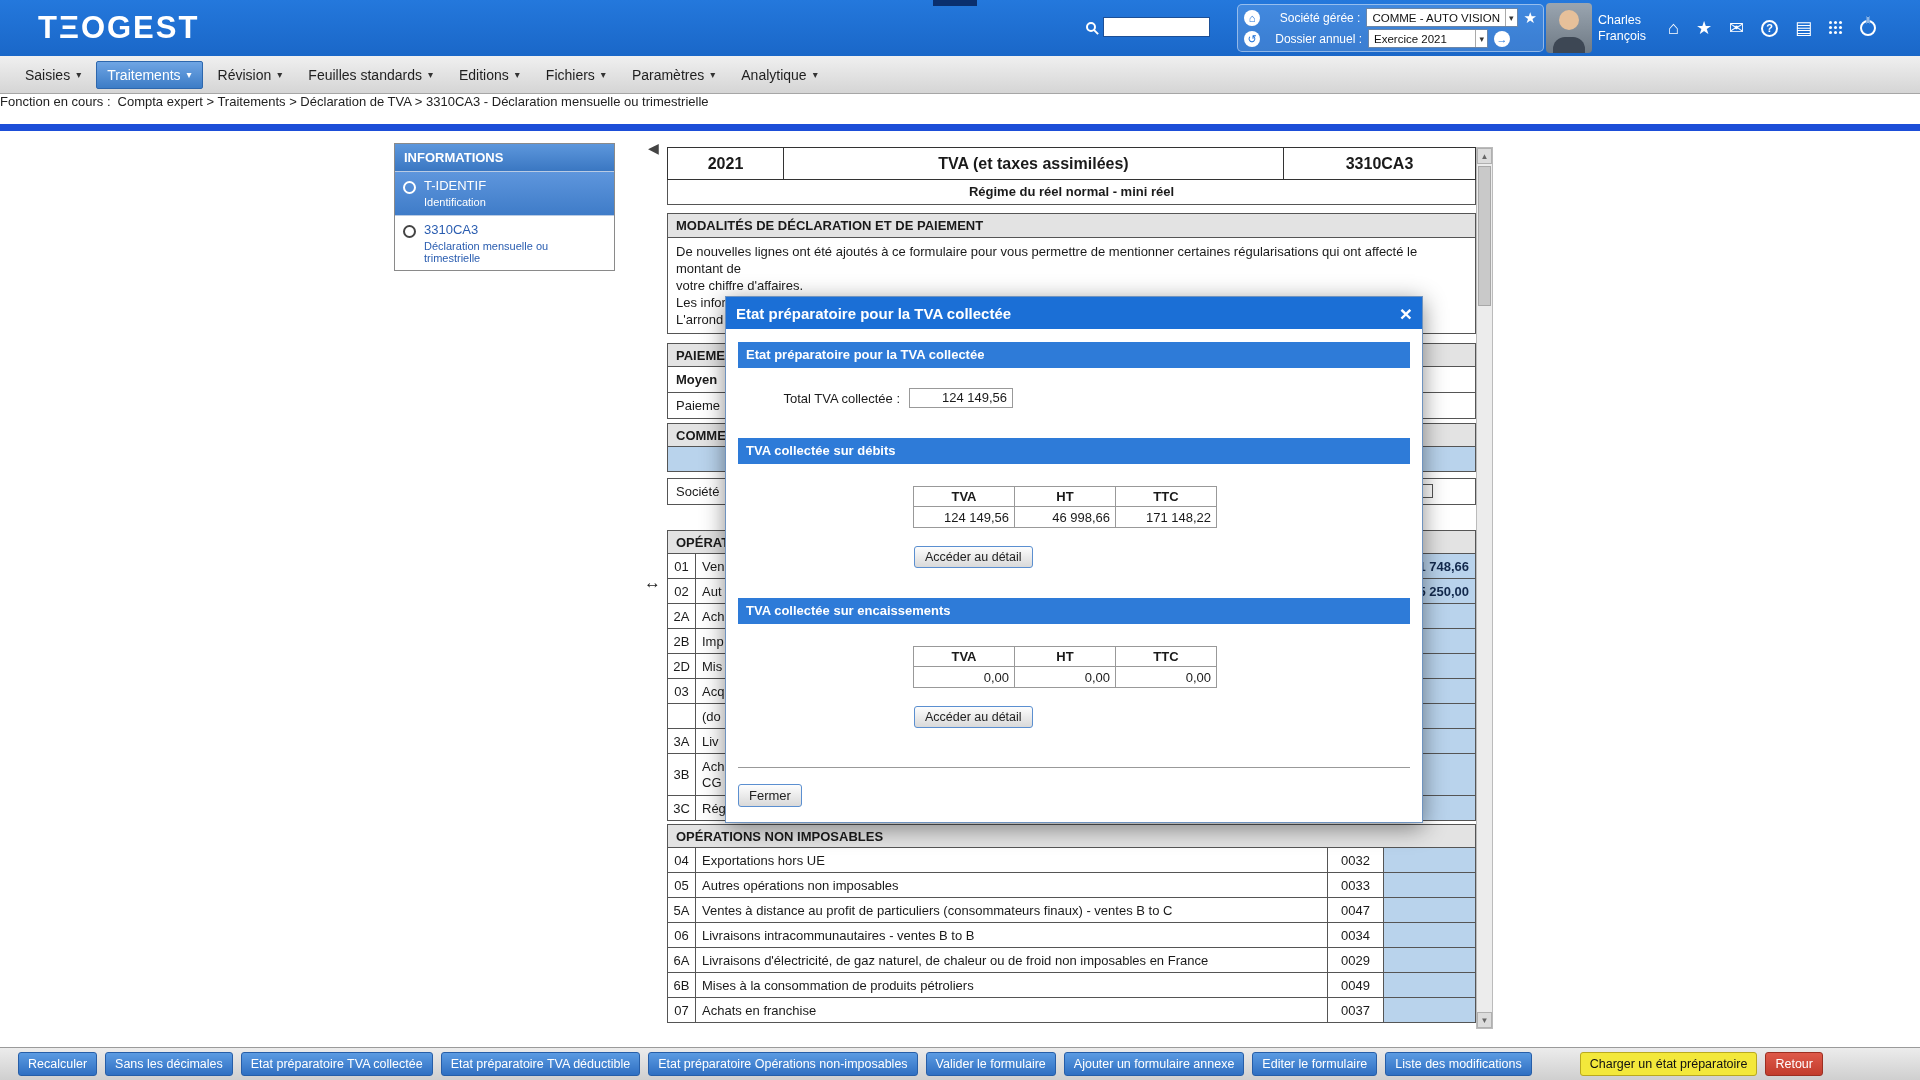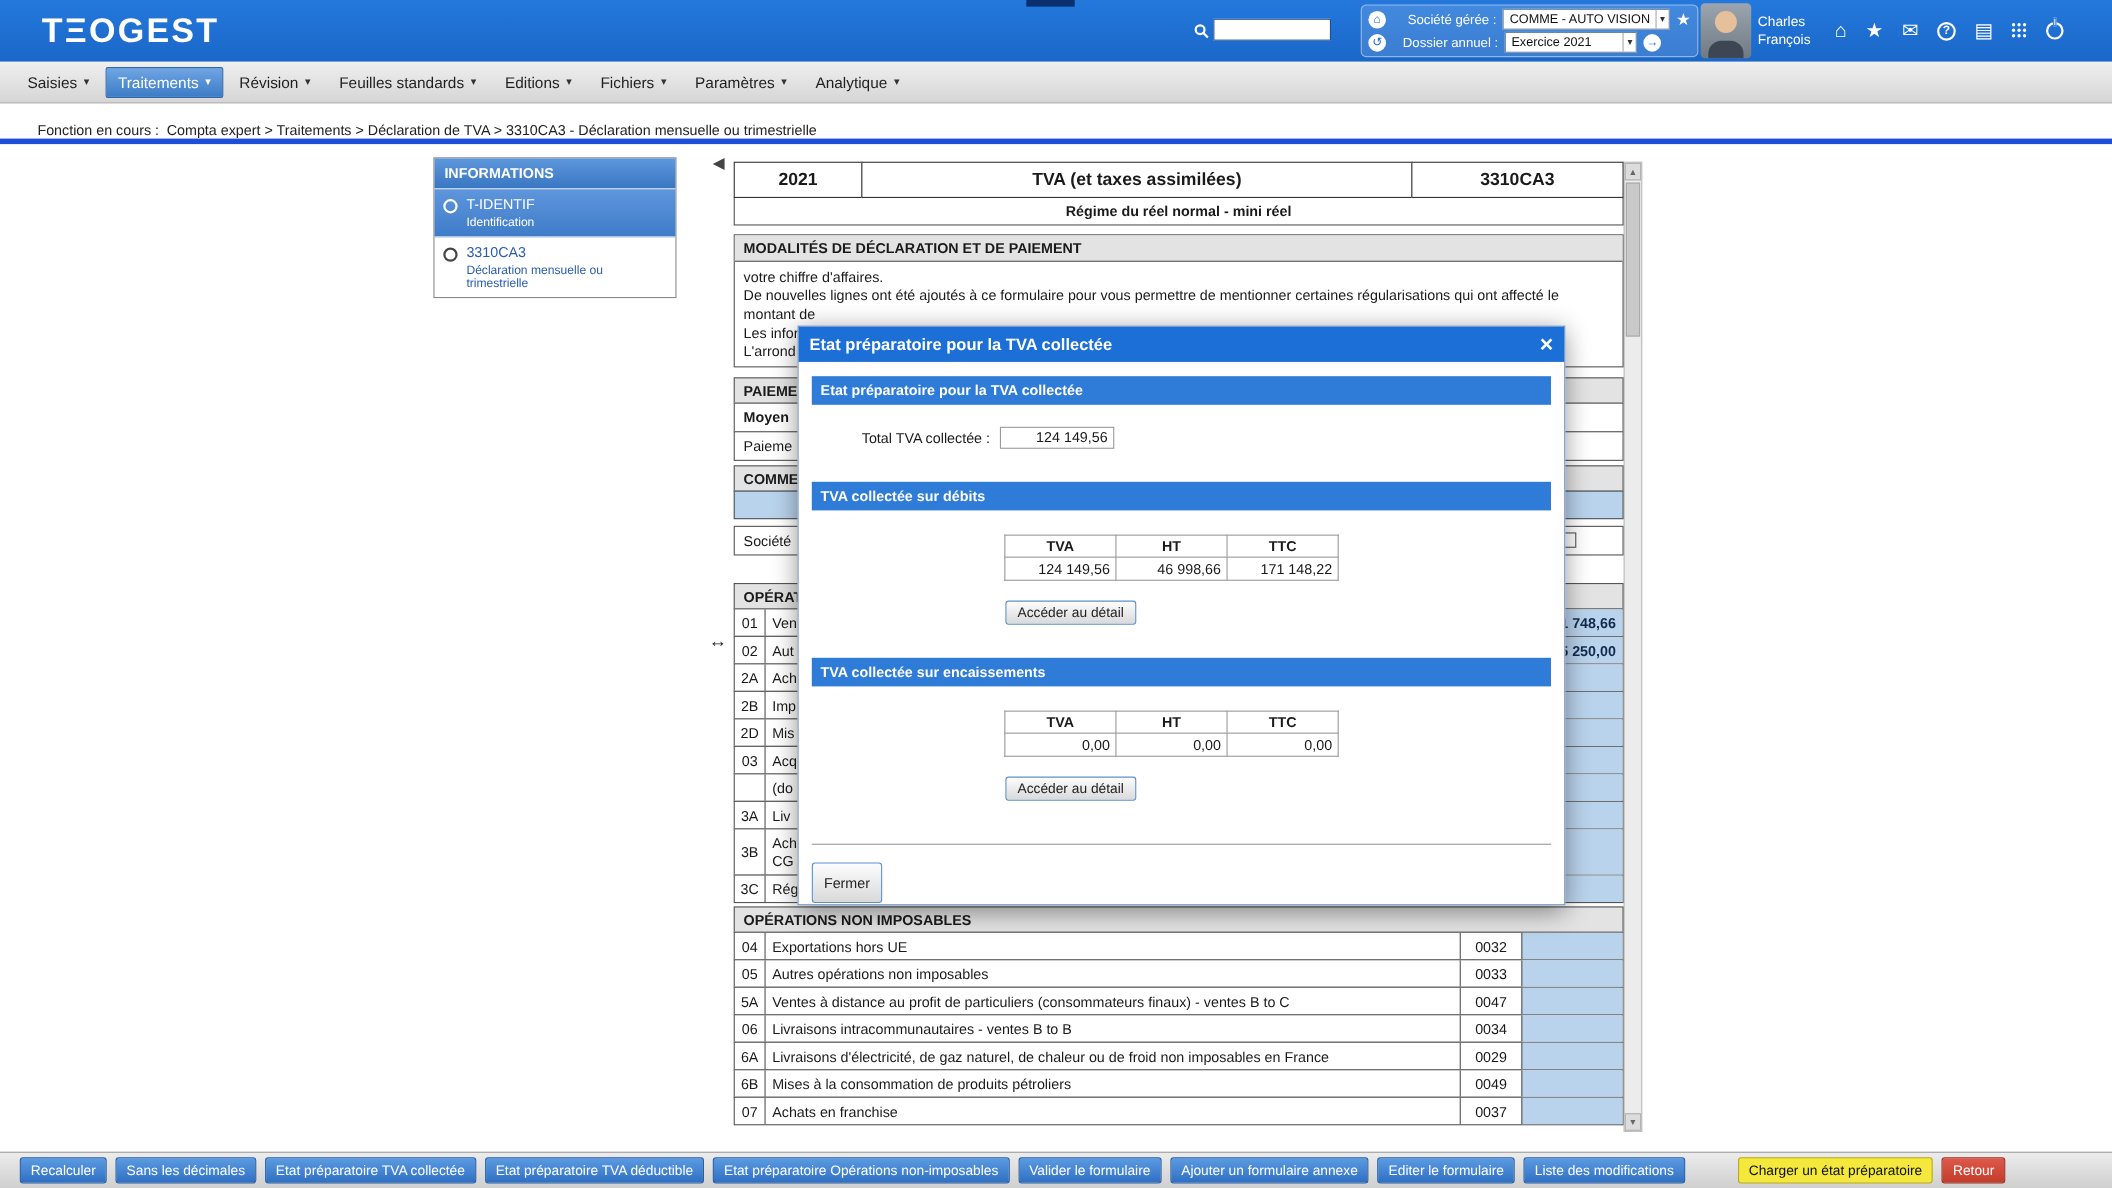--- a/index.html
+++ b/index.html
@@ -55,22 +55,22 @@
   .menubar{position:absolute;top:56px;left:0;right:0;height:38px;
     background:linear-gradient(#f0f0f0,#d5d5d5);border-bottom:1px solid #a6a6a6;
     display:flex;align-items:center;padding-left:14px;gap:4px;z-index:15}
   .menu-item{display:flex;align-items:center;gap:6px;padding:5px 10px;font-size:14px;color:#1f1f1f;
     border-radius:2px;cursor:pointer;border:1px solid transparent;white-space:nowrap}
   .menu-item .caret{font-size:10px;color:#333}
   .menu-item.active{background:linear-gradient(#6fa5e4,#3c7cc6);color:#fff;border-color:#2d67ad}
   .menu-item.active .caret{color:#fff}
 
   
-  .breadcrumb{position:absolute;top:94px;left:0;right:0;height:37px;border-bottom:5px solid #1d4ed8;
-    display:flex;align-items:flex-end;padding-left:34px;font-size:13px;color:#222;gap:7px;background:#fff}
+  .breadcrumb{position:absolute;top:94px;left:0;right:0;height:37px;border-bottom:7px solid #1d4ed8;
+    display:flex;align-items:flex-start;padding-left:0;font-size:13px;color:#222;gap:7px;background:#fff}
 
   
   .info-panel{position:absolute;left:394px;top:143px;width:221px;border:1px solid #8a8a8a;background:#fff}
   .info-title{height:27px;line-height:27px;padding-left:9px;background:linear-gradient(#5d97dc,#3a77c2);
     color:#fff;font-weight:bold;font-size:13px}
   .info-item{display:flex;align-items:flex-start;gap:8px;padding:6px 8px;min-height:44px;
     cursor:pointer;border-top:1px solid #b9cbe4}
   .info-item .radio{width:13px;height:13px;border:2px solid #444;border-radius:50%;background:#fff;
     margin-top:3px;flex:none}
   .info-item.selected{background:linear-gradient(#5e96dd,#3f7cc8);color:#fff}
@@ -138,21 +138,21 @@
   .total-box{width:104px;height:20px;line-height:18px;border:1px solid #999;background:#fff;
     text-align:right;padding-right:5px;font-size:13px}
   .vat-table{margin:22px 0 0 175px;border-collapse:collapse}
   .vat-table th,.vat-table td{border:1px solid #999;width:101px;font-size:13px;background:#fff}
   .vat-table th{height:20px;font-weight:bold;text-align:center}
   .vat-table td{height:21px;text-align:right;padding-right:5px}
   .detail-btn{display:block;margin:18px 0 0 176px;height:22px;padding:0 10px;font-size:12.5px;
     font-family:inherit;color:#222;background:linear-gradient(#fdfdfd,#d9d9d9);
     border:1px solid #5b8fd0;border-radius:3px;cursor:pointer}
   .mod-hr{margin-top:39px;border:none;border-top:1px solid #999}
-  .fermer-btn{display:block;margin-top:16px;height:37px;padding:0 10px;font-size:13px;
+  .fermer-btn{display:block;margin-top:16px;height:23px;padding:0 10px;font-size:13px;
     font-family:inherit;color:#222;background:linear-gradient(#fdfdfd,#d9d9d9);
     border:1px solid #5b8fd0;border-radius:3px;cursor:pointer}
 
   
   .bottombar{position:absolute;left:0;right:0;top:1047px;height:33px;
     background:linear-gradient(#ececec,#cfcfcf);border-top:1px solid #9a9a9a;
     display:flex;align-items:center;padding-left:18px;gap:8px;z-index:30}
   .bbtn{height:24px;padding:0 9px;font-size:12.5px;white-space:nowrap;color:#fff;font-family:inherit;
     background:linear-gradient(#5b9be2,#2f6fc2);border:1px solid #265ea8;border-radius:3px;cursor:pointer}
   .bbtn.yellow{margin-left:auto;color:#111;background:#f3e83b;border-color:#b9a91f}
@@ -273,22 +273,22 @@
   <div class="form-head">
     <div class="fh-year">2021</div>
     <div class="fh-title">TVA (et taxes assimilées)</div>
     <div class="fh-code">3310CA3</div>
   </div>
   <div class="regime">Régime du réel normal - mini réel</div>
 
   <section class="box">
     <div class="sec-header">MODALITÉS DE DÉCLARATION ET DE PAIEMENT</div>
     <div class="sec-body">
+      <div>De nouvelles lignes ont été ajoutés à ce formulaire pour vous permettre de mentionner certaines régularisations qui ont affecté le montant de</div>
       <div>votre chiffre d'affaires.</div>
-      <div>De nouvelles lignes ont été ajoutés à ce formulaire pour vous permettre de mentionner certaines régularisations qui ont affecté le montant de</div>
       <div>Les informations nécessaires au complément de ces lignes figurent dans la notice.</div>
       <div>L'arrond</div>
     </div>
   </section>
 
   <div class="gap10"></div>
   <div class="sec-header row-h">PAIEME</div>
   <div class="frow bold">
       <span>Moyen</span>
     </div>

